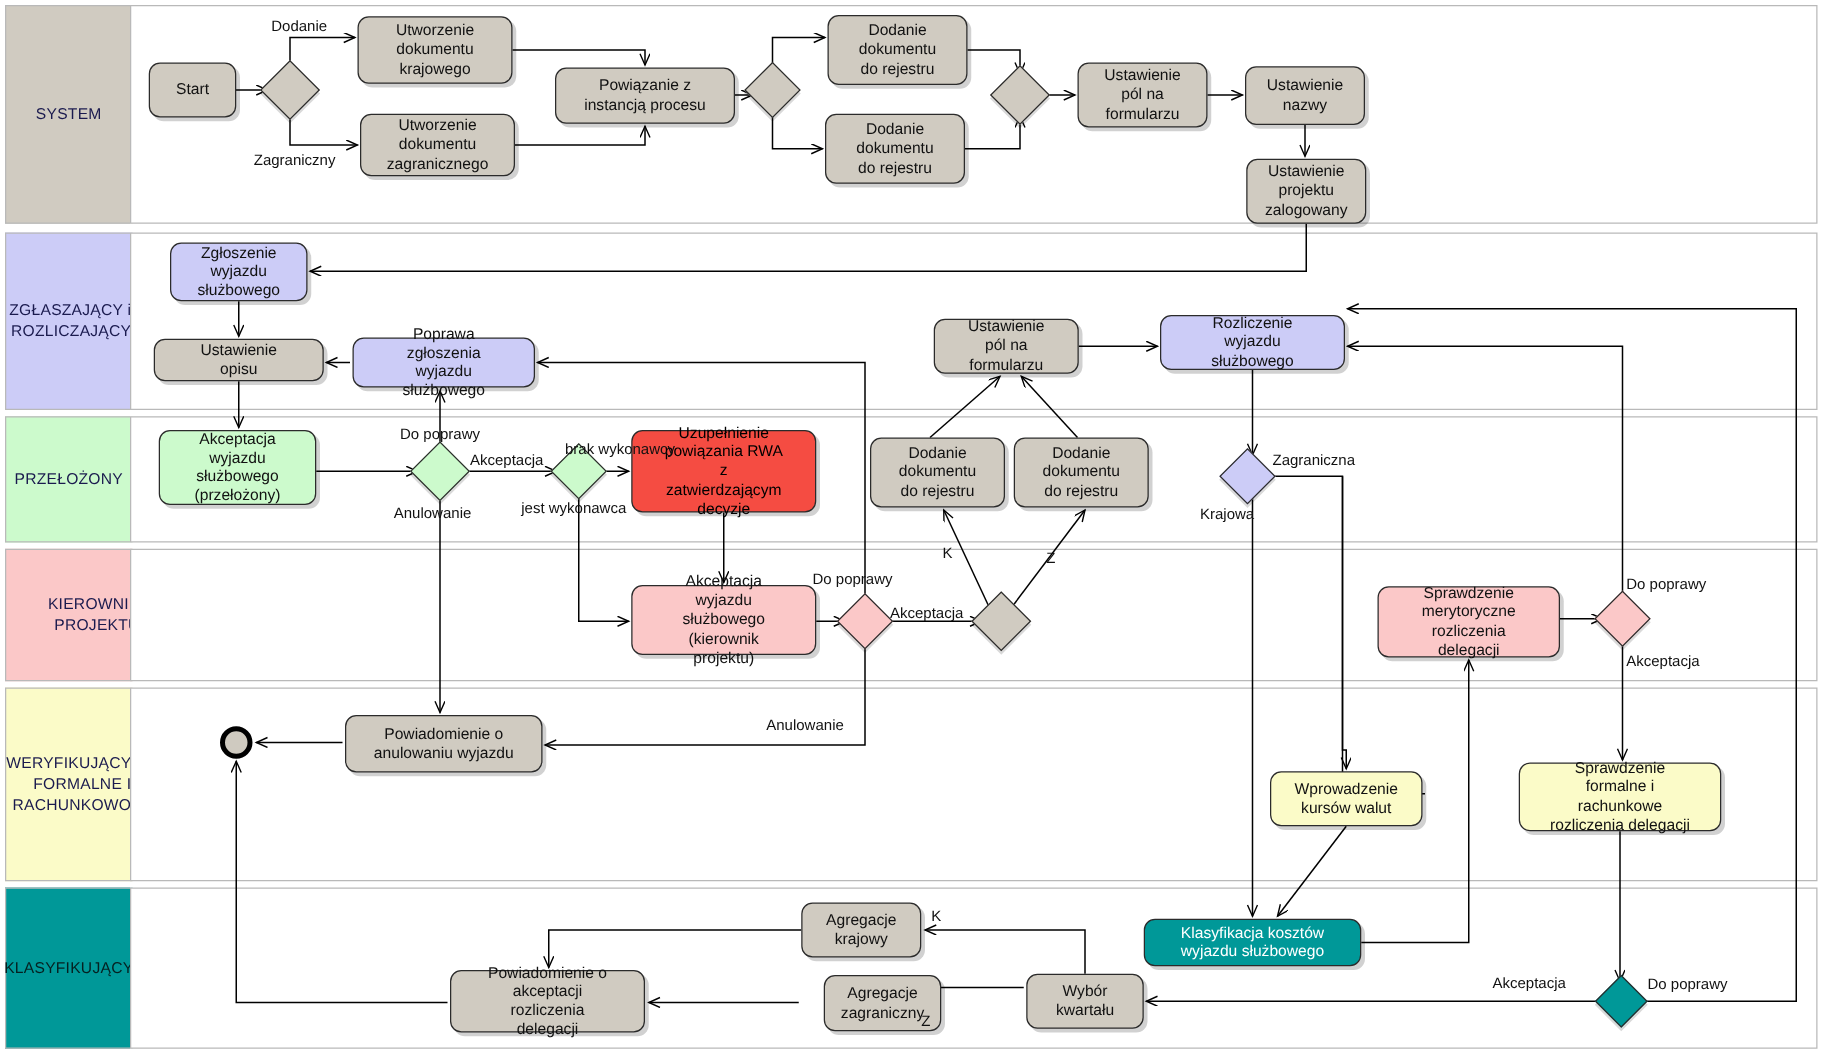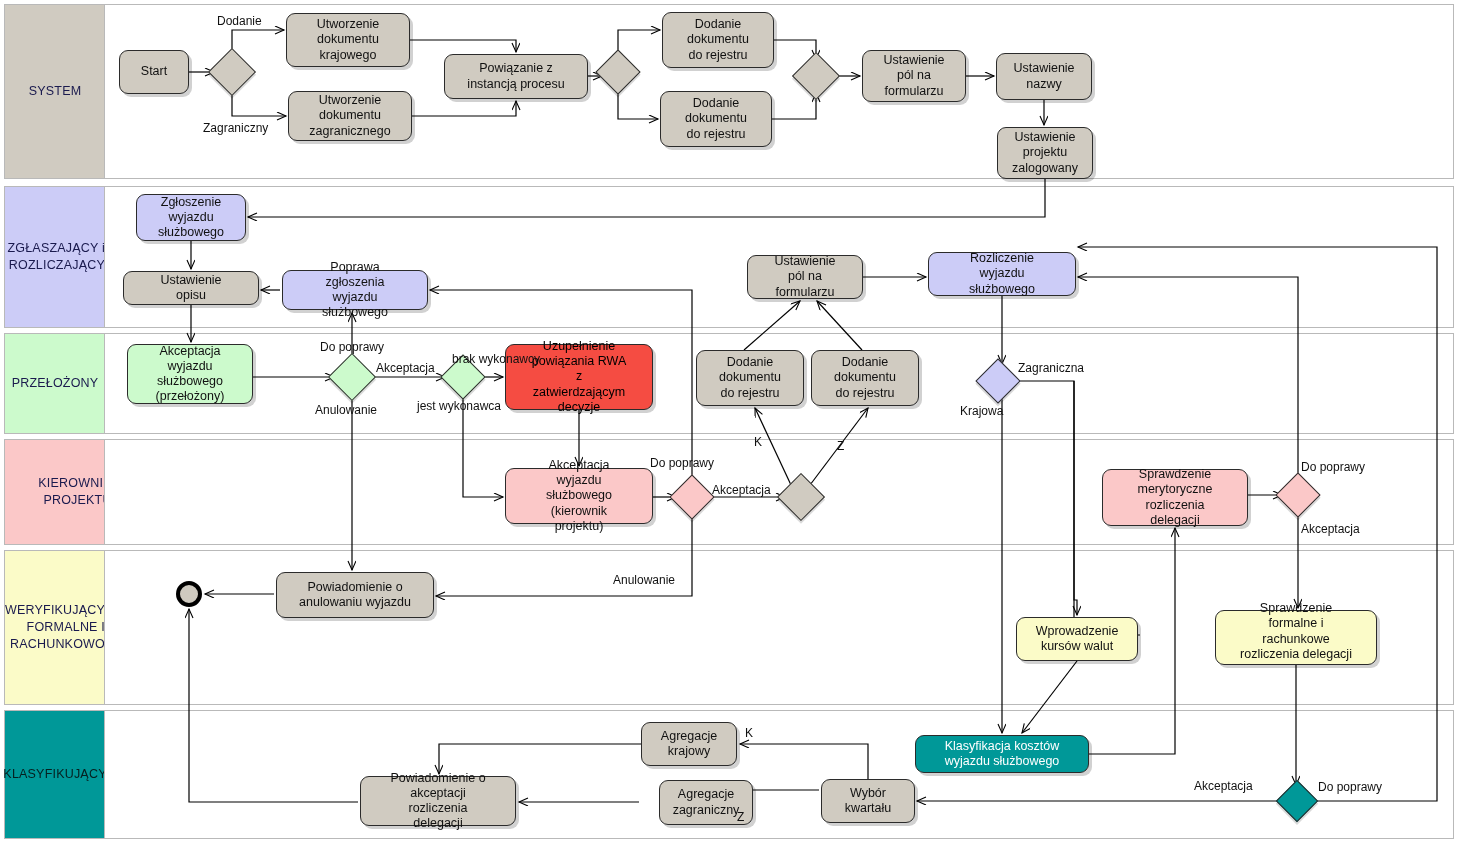--- a/index.html
+++ b/index.html
@@ -175,21 +175,21 @@
       </div>
       <div class="node" style="left: 1102px; top: 469px; width: 146px; height: 57px; background: rgb(251, 200, 200);">
         <span>Sprawdzenie merytoryczne rozliczenia delegacji</span>
       </div>
       <div class="node" style="left: 276px; top: 572px; width: 158px; height: 46px; background: rgb(208, 203, 193);">
         <span>Powiadomienie o anulowaniu wyjazdu</span>
       </div>
       <div class="node" style="left: 1016px; top: 617px; width: 122px; height: 44px; background: rgb(251, 251, 200);">
         <span>Wprowadzenie kursów walut</span>
       </div>
-      <div class="node" style="left: 1215px; top: 610px; width: 162px; height: 55px; background: rgb(251, 251, 200); align-items: flex-end;">
+      <div class="node" style="left: 1215px; top: 610px; width: 162px; height: 55px; background: rgb(251, 251, 200);">
         <span>Sprawdzenie formalne i rachunkowe rozliczenia delegacji</span>
       </div>
       <div class="node teal" style="left: 915px; top: 735px; width: 174px; height: 38px; background: rgb(0, 152, 152);">
         <span>Klasyfikacja kosztów wyjazdu służbowego</span>
       </div>
       <div class="node" style="left: 641px; top: 722px; width: 96px; height: 44px; background: rgb(208, 203, 193);">
         <span>Agregacje krajowy</span>
       </div>
       <div class="node" style="left: 639px; top: 780px; width: 94px; height: 45px; background: rgb(208, 203, 193); margin-left: 20px;">
         <span>Agregacje zagraniczny</span>

